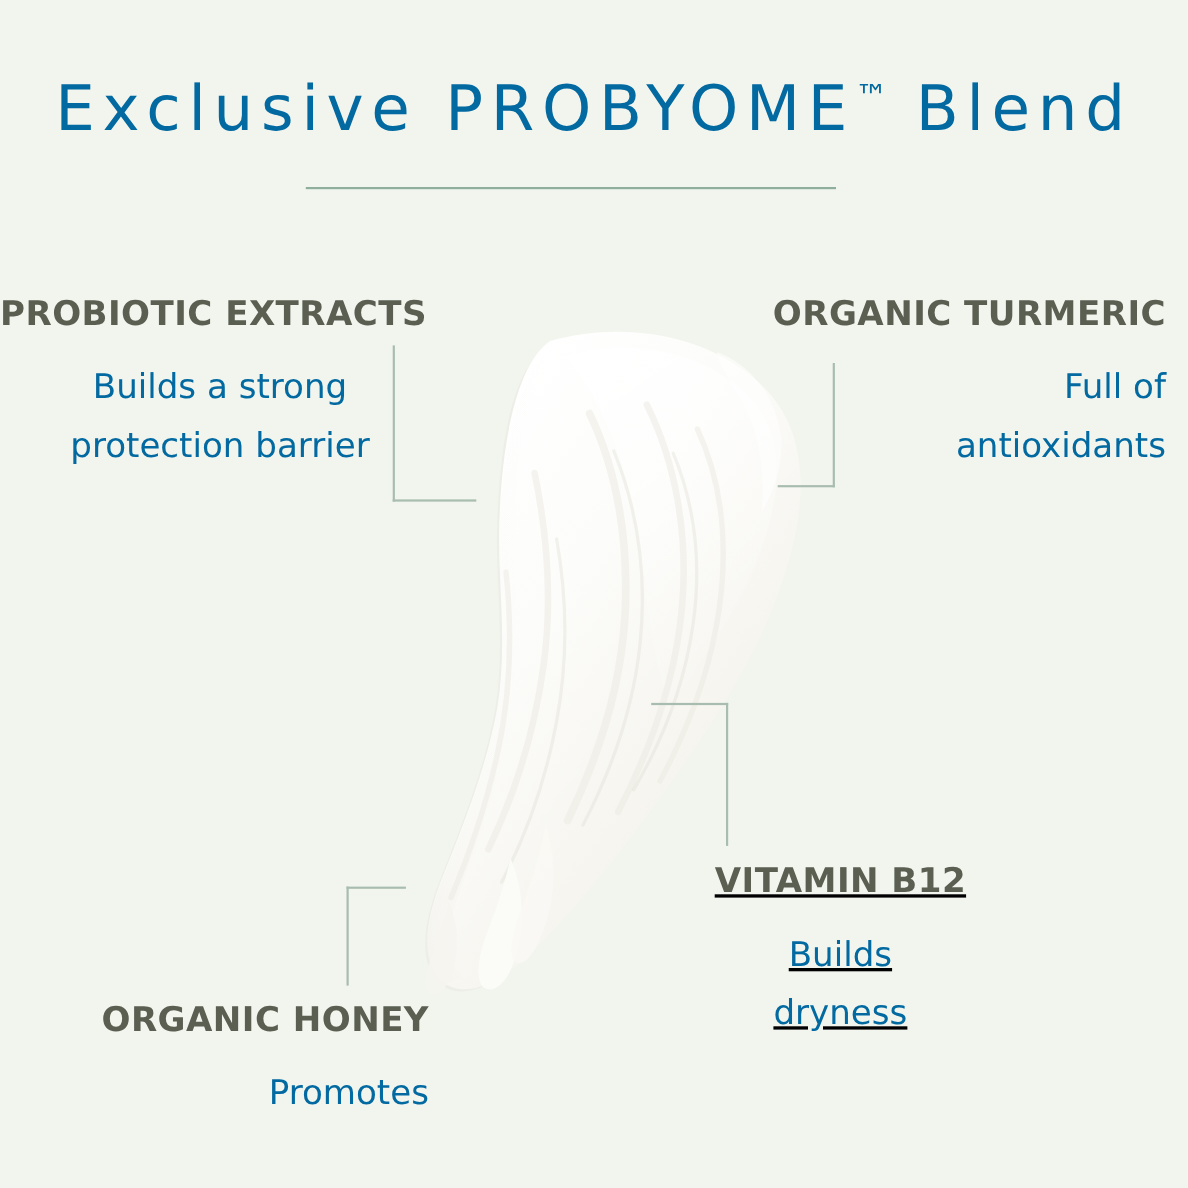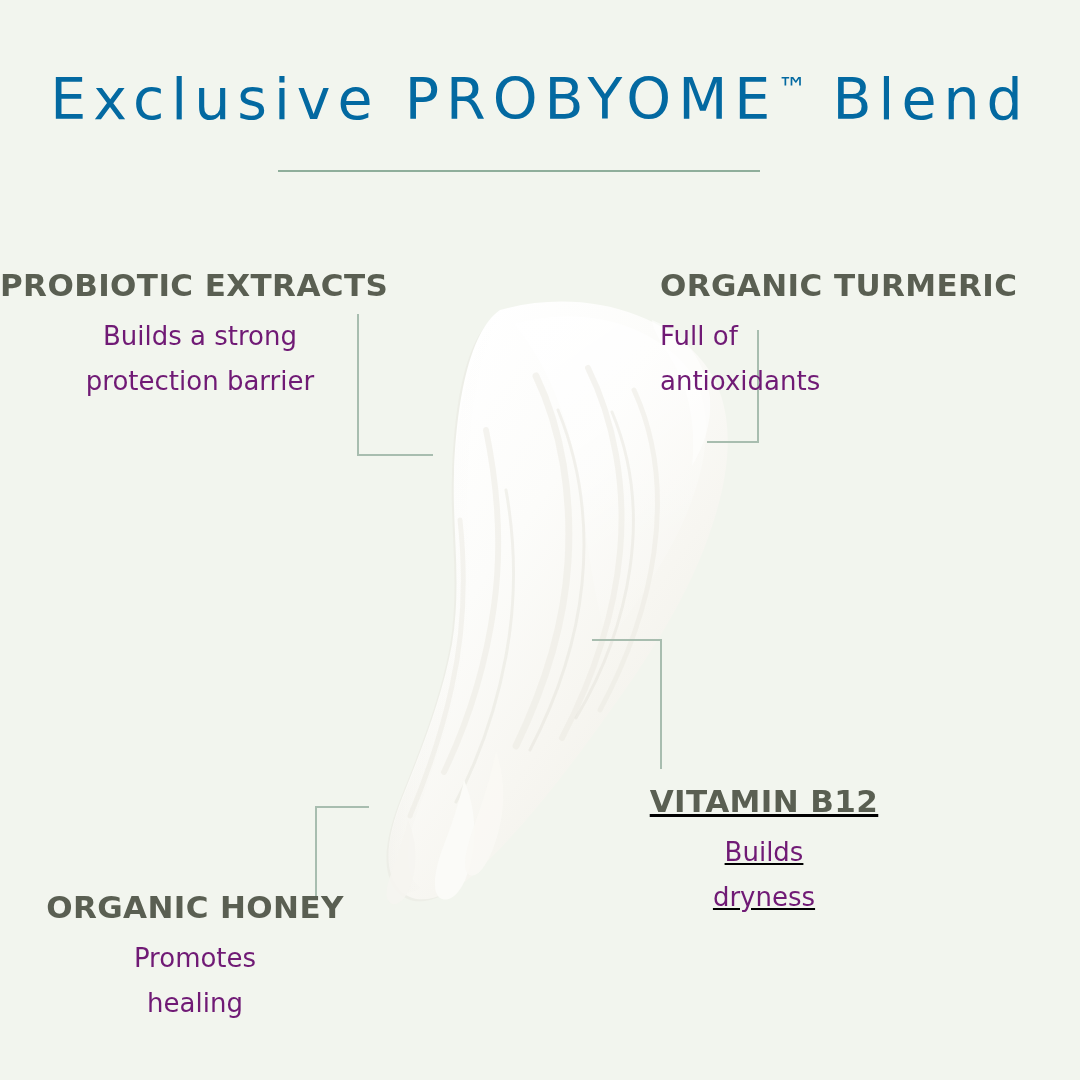--- a/index.html
+++ b/index.html
@@ -71,35 +71,35 @@
     font-size: 31px;
     font-weight: 700;
     color: #5a5f52;
     letter-spacing: 0.4px;
     white-space: nowrap;
     line-height: 1.1;
   }
 
   .callout .body {
     font-family: "DejaVu Sans", sans-serif;
-    font-size: 26px;
+    font-size: 31px;
     font-weight: 400;
-    color: #701a75;
+    color: #0369a1;
     line-height: 1.72;
-    margin-top: 12px;
+    margin-top: 24px;
     white-space: nowrap;
   }
 
   .co-probiotic { left: 0; top: 268px; width: 400px; text-align: center; }
   .co-probiotic .heading { text-align: left; }
   .co-probiotic .body    { text-align: center; }
 
-  .co-turmeric { left: 660px; top: 268px; width: 400px; text-align: left; }
-
-  .co-honey { left: 0px; top: 890px; width: 390px; text-align: center; }
+  .co-turmeric { left: 660px; top: 268px; width: 400px; text-align: right; }
+
+  .co-honey { left: 0px; top: 910px; width: 390px; text-align: right; }
 
   .co-vitamin { left: 614px; top: 784px; width: 300px; text-align: center; text-decoration: underline; }
 
   
   .line { position: absolute; background: #a8bdaf; }
   .line.v { width: 2px; }
   .line.h { height: 2px; }
 
   
   .br1-v { left: 357px; top: 314px;  height: 142px; }
@@ -229,21 +229,20 @@
     <div class="body">
       <div>Full of</div>
       <div>antioxidants</div>
     </div>
   </div>
 
   <div class="callout co-honey">
     <div class="heading">ORGANIC HONEY</div>
     <div class="body">
       <div>Promotes</div>
-      <div>healing</div>
     </div>
   </div>
 
   <div class="callout co-vitamin">
     <div class="heading">VITAMIN B12</div>
     <div class="body">
       <div>Builds</div>
       <div>dryness</div>
     </div>
   </div>

